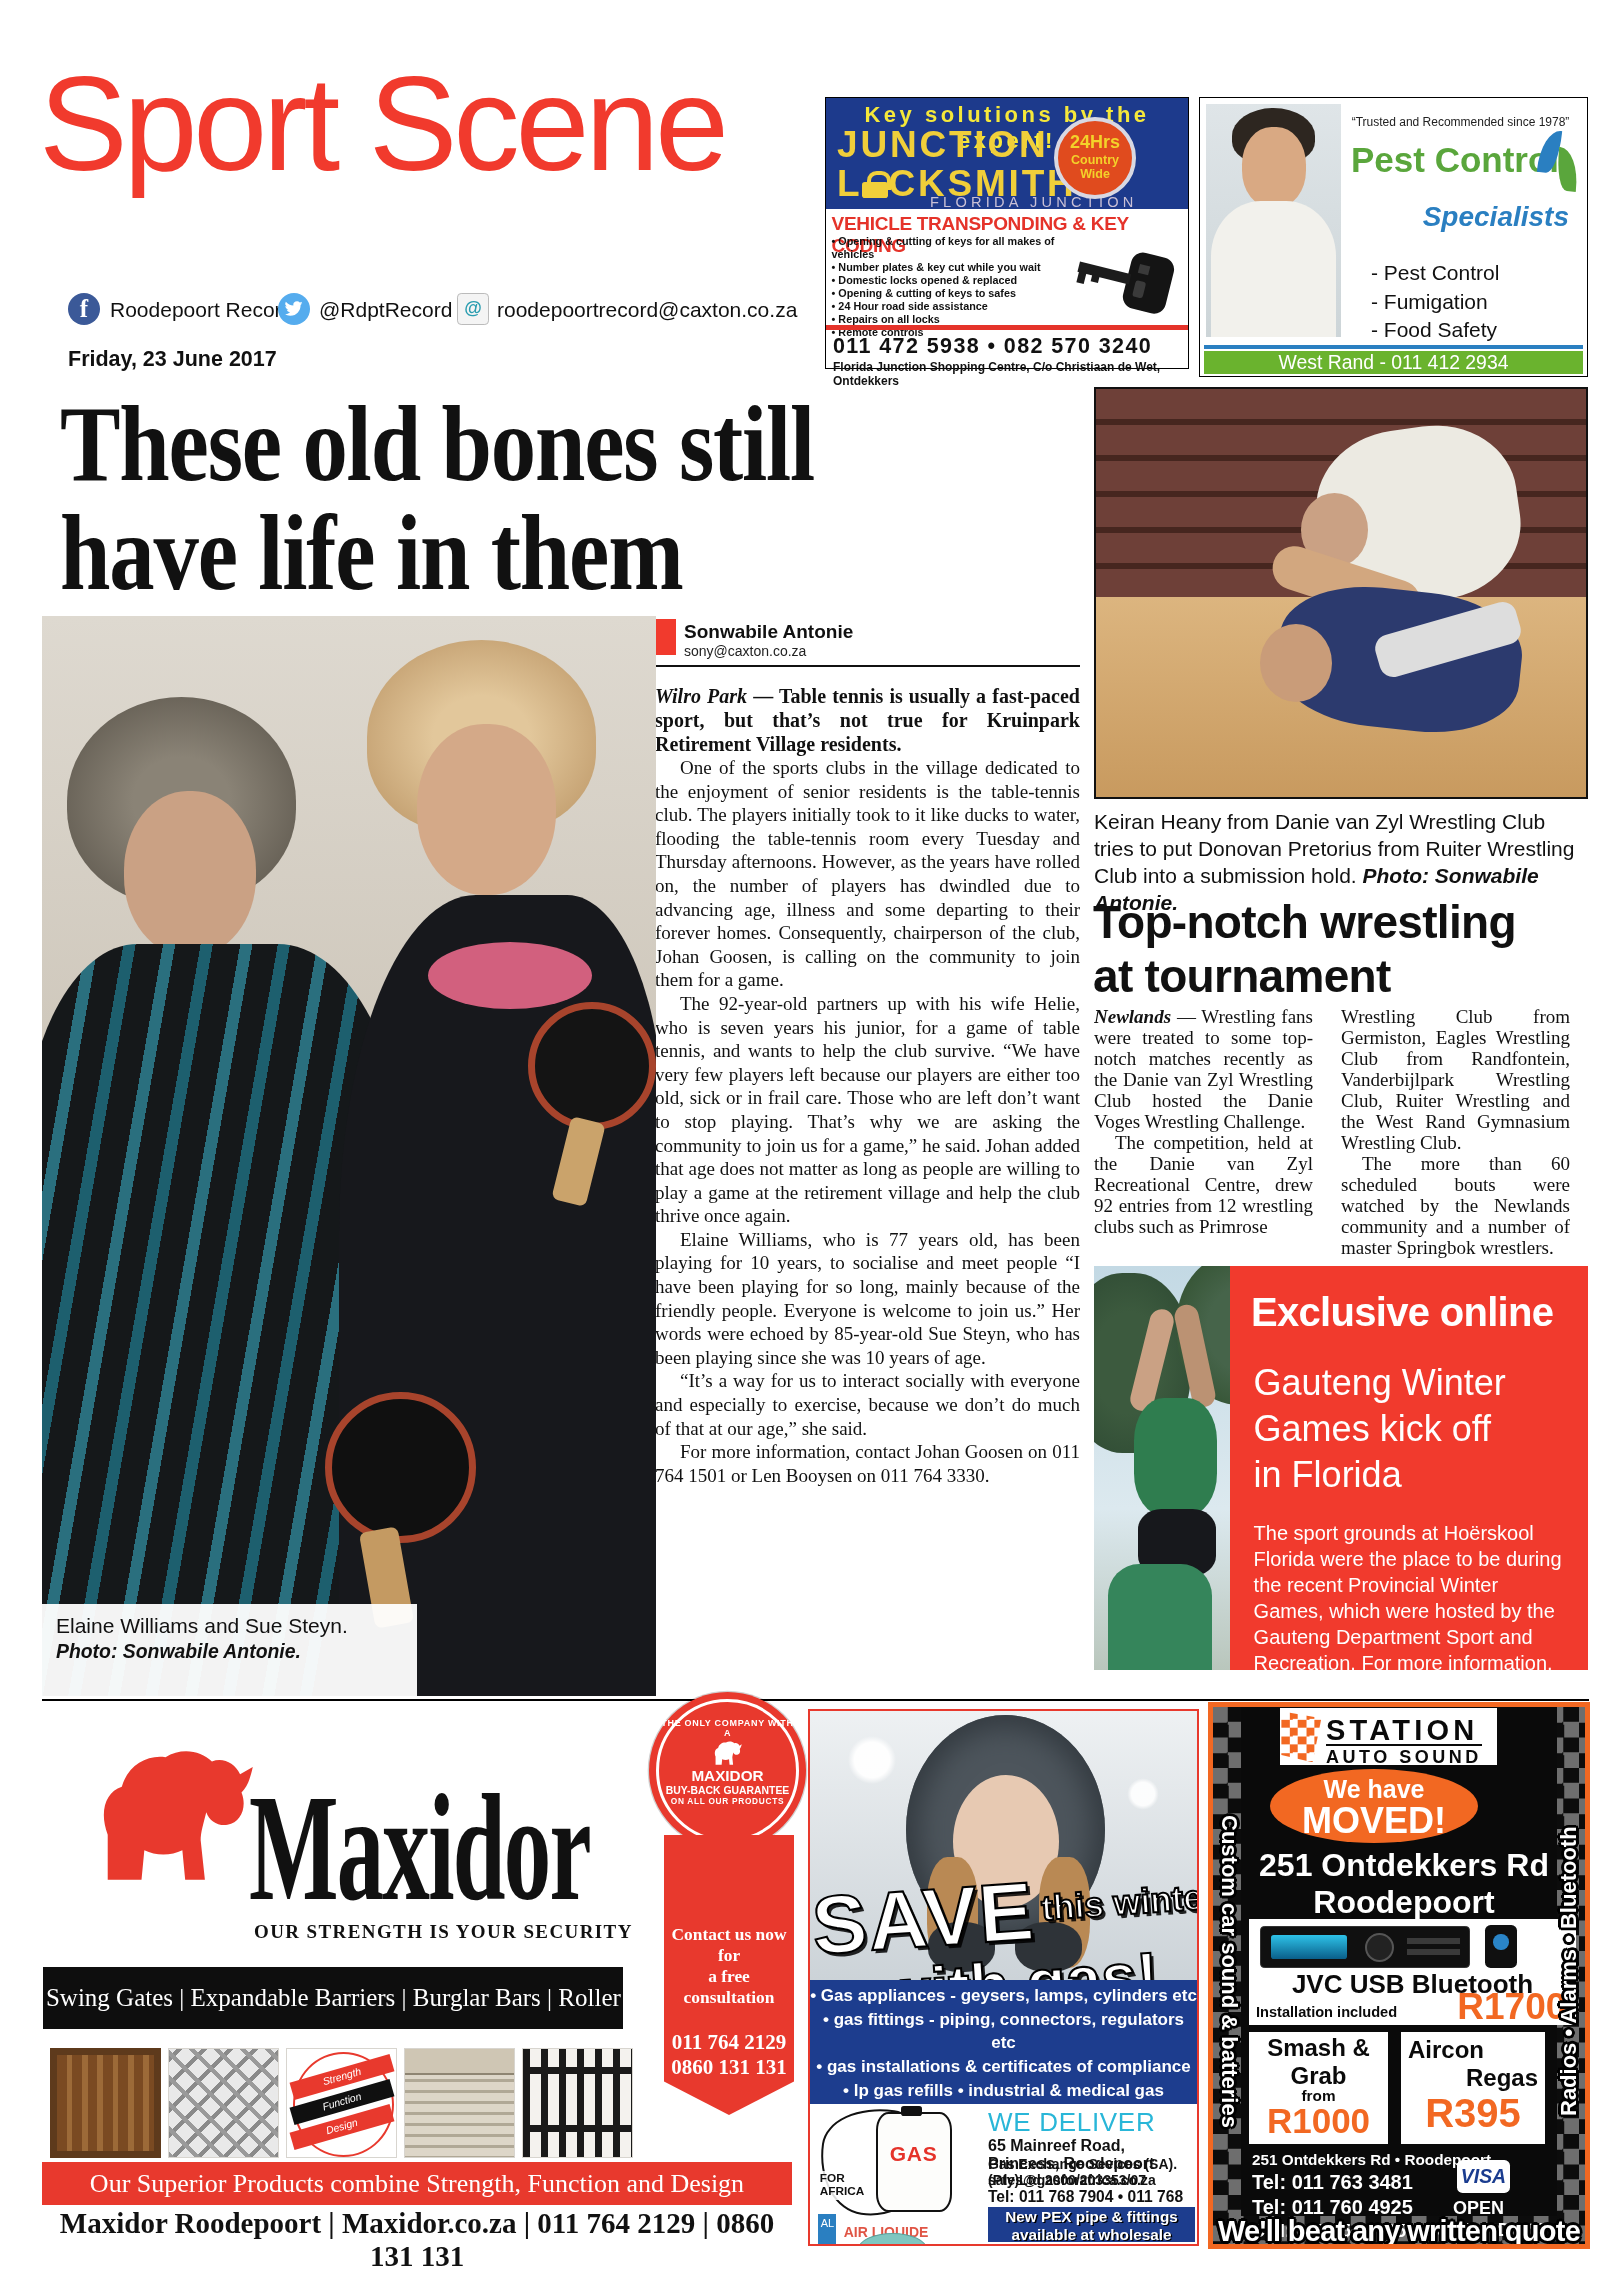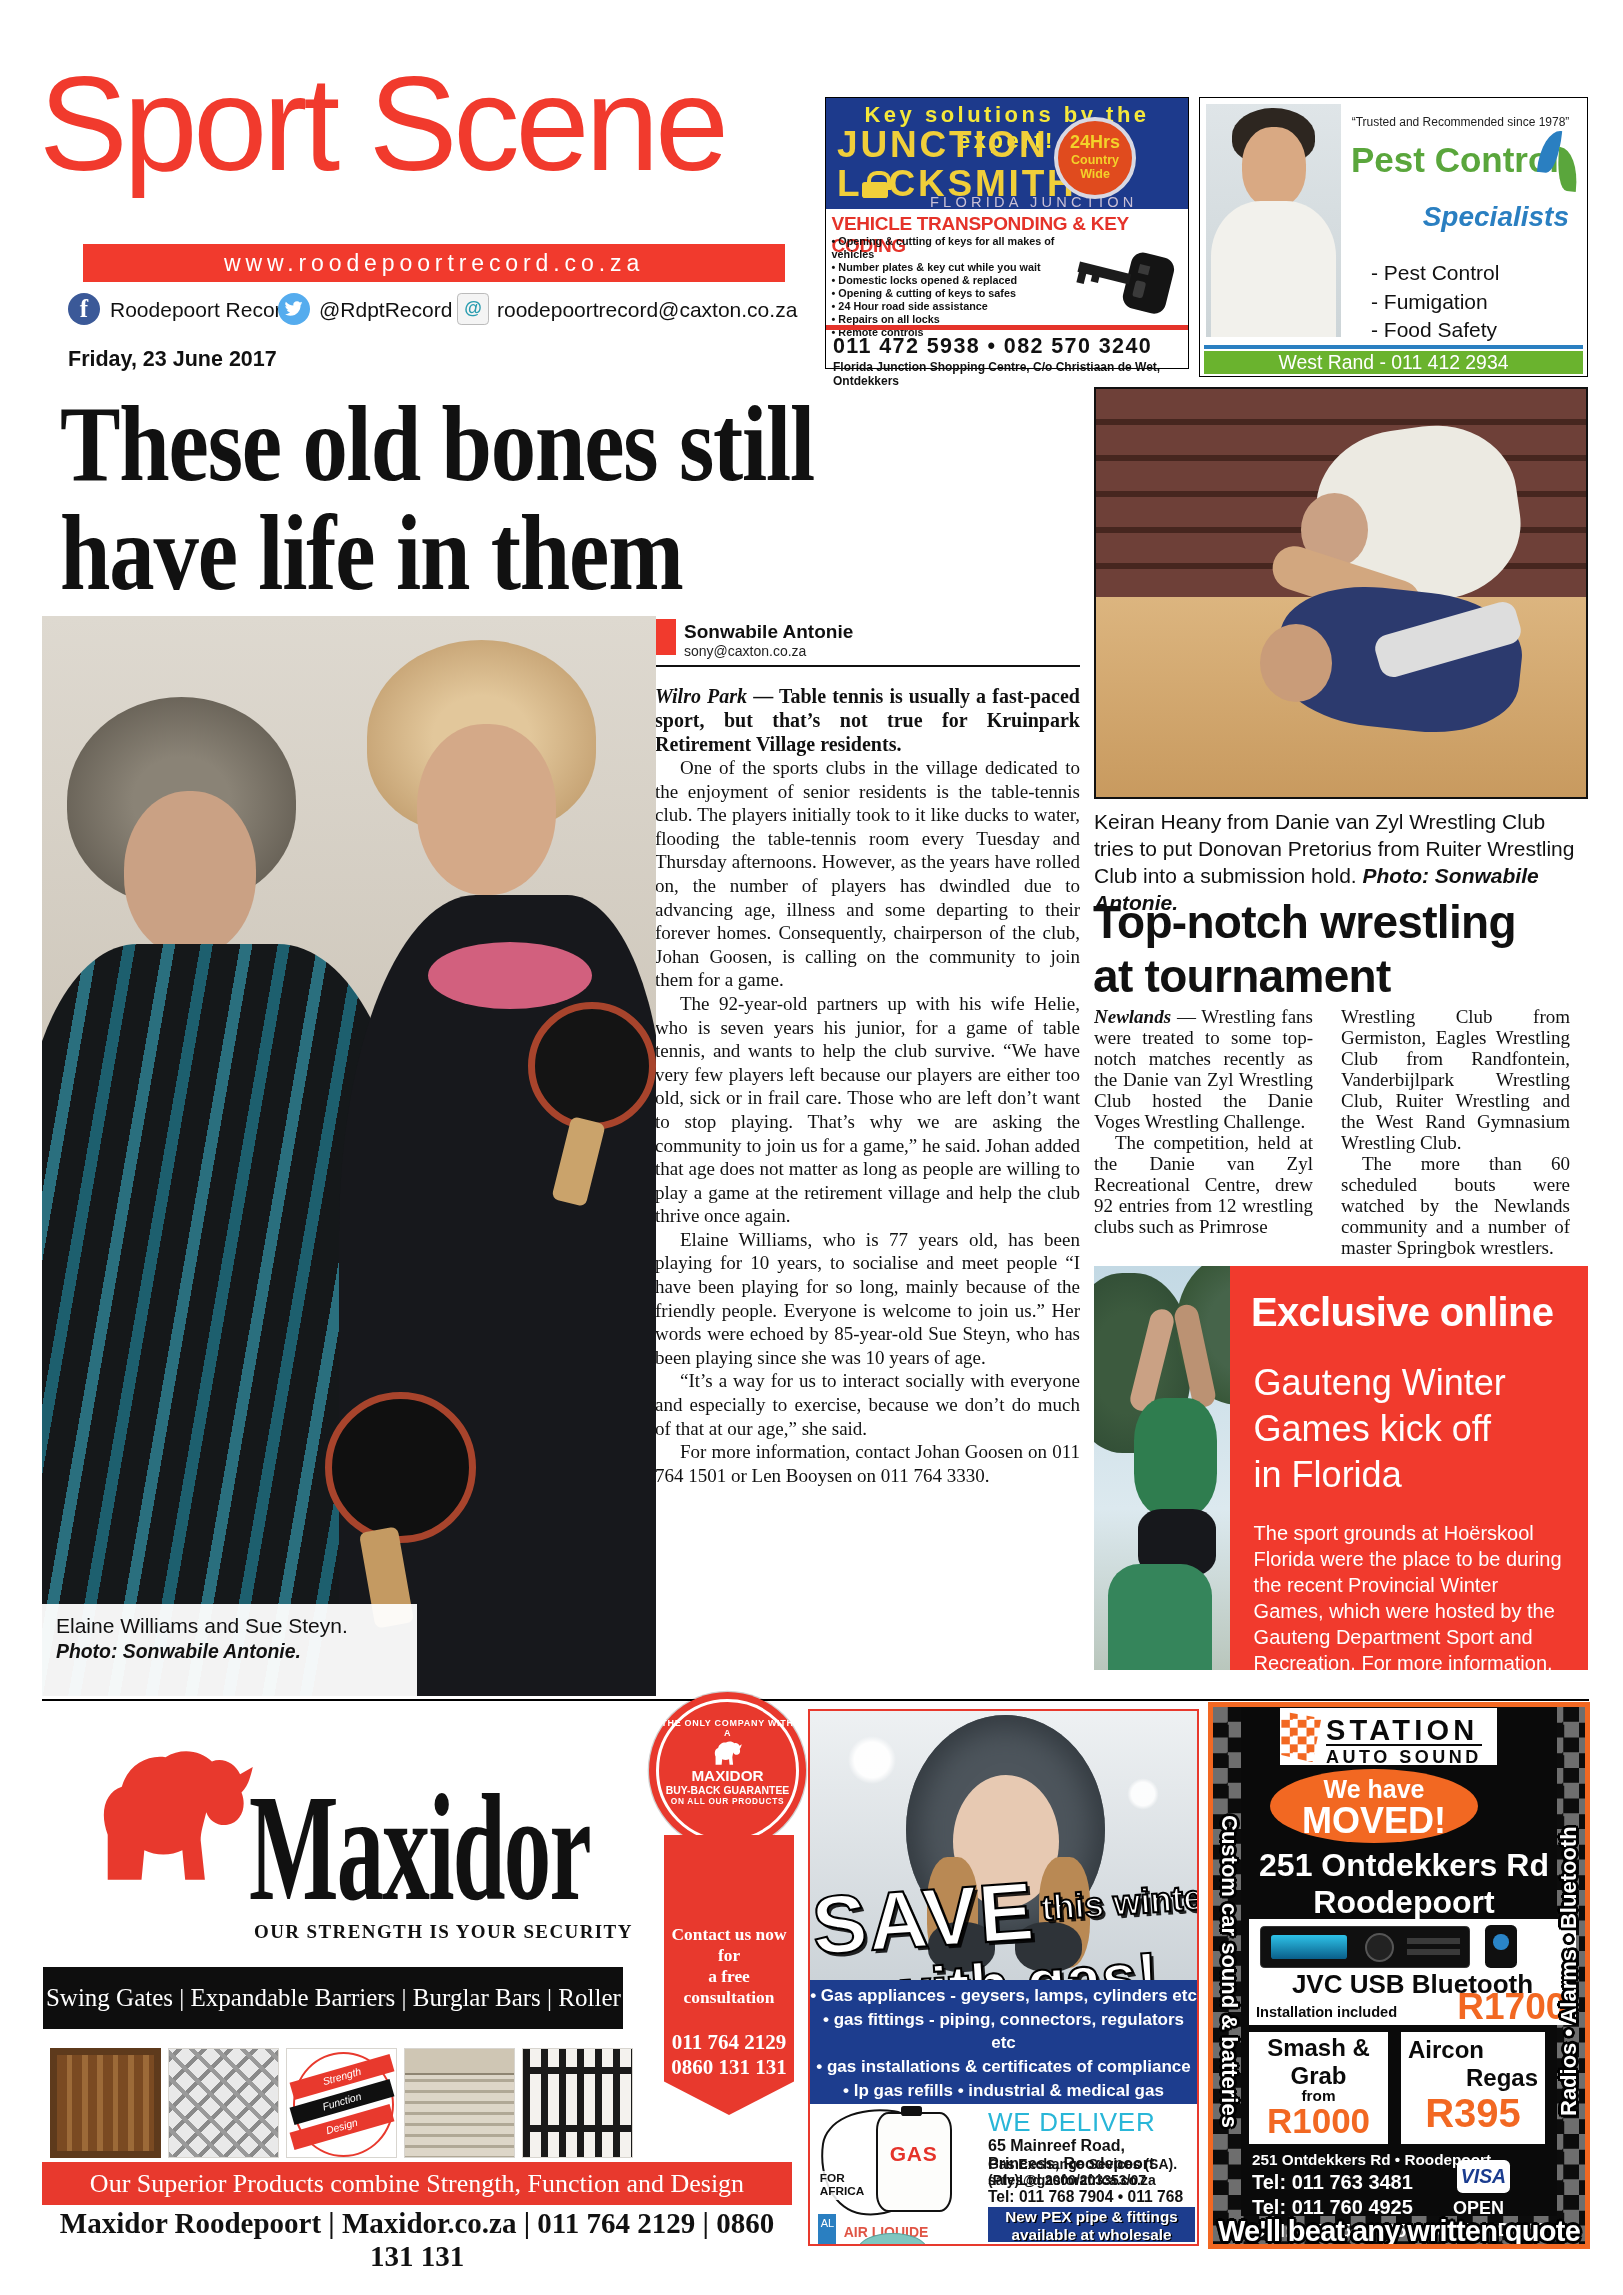--- a/index.html
+++ b/index.html
@@ -245,21 +245,20 @@
   .sta-side{position:absolute;top:42px;height:444px;width:25px;color:#fff;font-weight:bold;font-size:22px;
      writing-mode:vertical-rl;text-align:center;}
   .sta-side.left{left:4.2px;} .sta-side.right{right:4.2px;transform:rotate(180deg);}
 </style>
 </head>
 <body>
 
 <div class="page">
 
   <div class="abs masthead-title">Sport Scene</div>
-  <div class="abs masthead-bar">www.roodepoortrecord.co.za</div>
 
   <div class="abs soc-icon fb">f</div>
   <div class="abs soc-label" style="left:110px;">Roodepoort Record</div>
   <div class="abs soc-icon tw">
     <svg viewBox="0 0 24 24" width="19.4" height="19.4">
         <path fill="#fff" d="M23 5.1c-.8.4-1.7.7-2.6.8 1-.6 1.7-1.5 2-2.6-.9.5-1.9.9-2.9 1.1A4.5 4.5 0 0 0 11.6 8 12.8 12.8 0 0 1 2.3 3.3a4.5 4.5 0 0 0 1.4 6 4.4 4.4 0 0 1-2-.6v.1c0 2.1 1.5 3.9 3.6 4.4-.7.2-1.4.2-2 .1a4.5 4.5 0 0 0 4.2 3.1A9 9 0 0 1 .8 18.7a12.7 12.7 0 0 0 6.9 2c8.3 0 12.8-6.9 12.8-12.8v-.6c.9-.6 1.6-1.4 2.3-2.3z"></path>
       </svg>
   </div>
   <div class="abs soc-label" style="left:319px;">@RdptRecord</div>
   <div class="abs soc-icon em">@</div>

